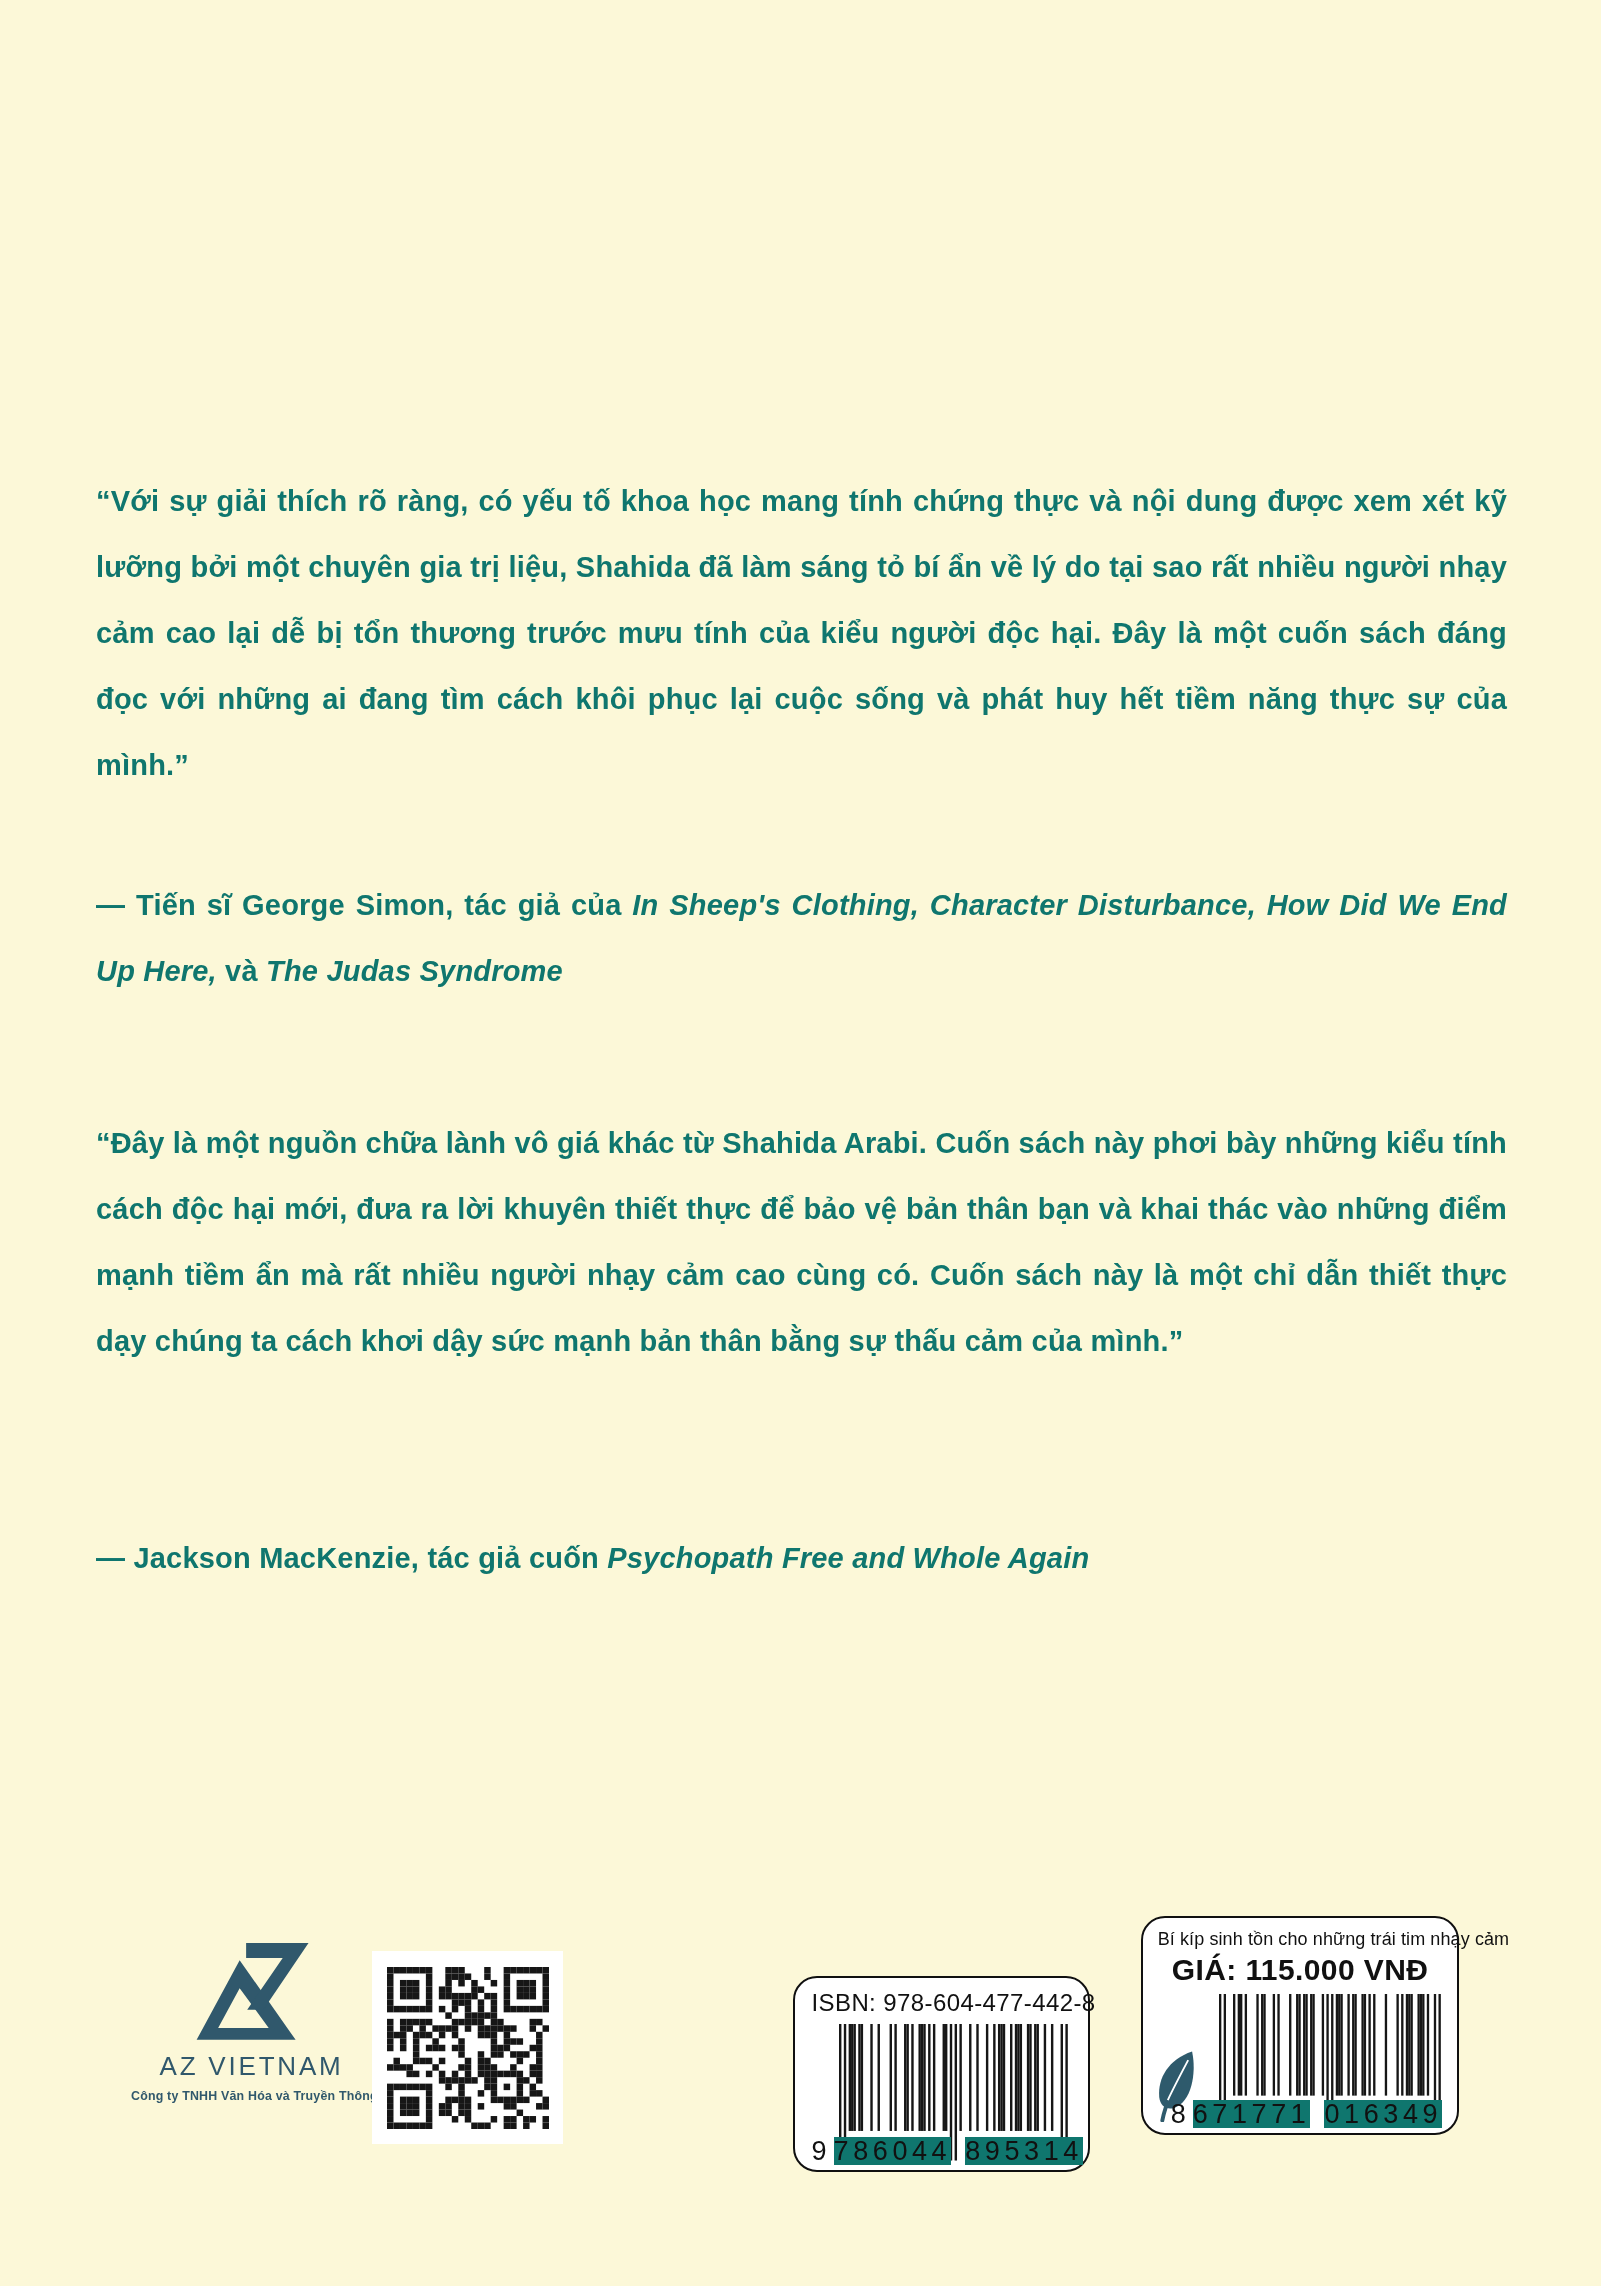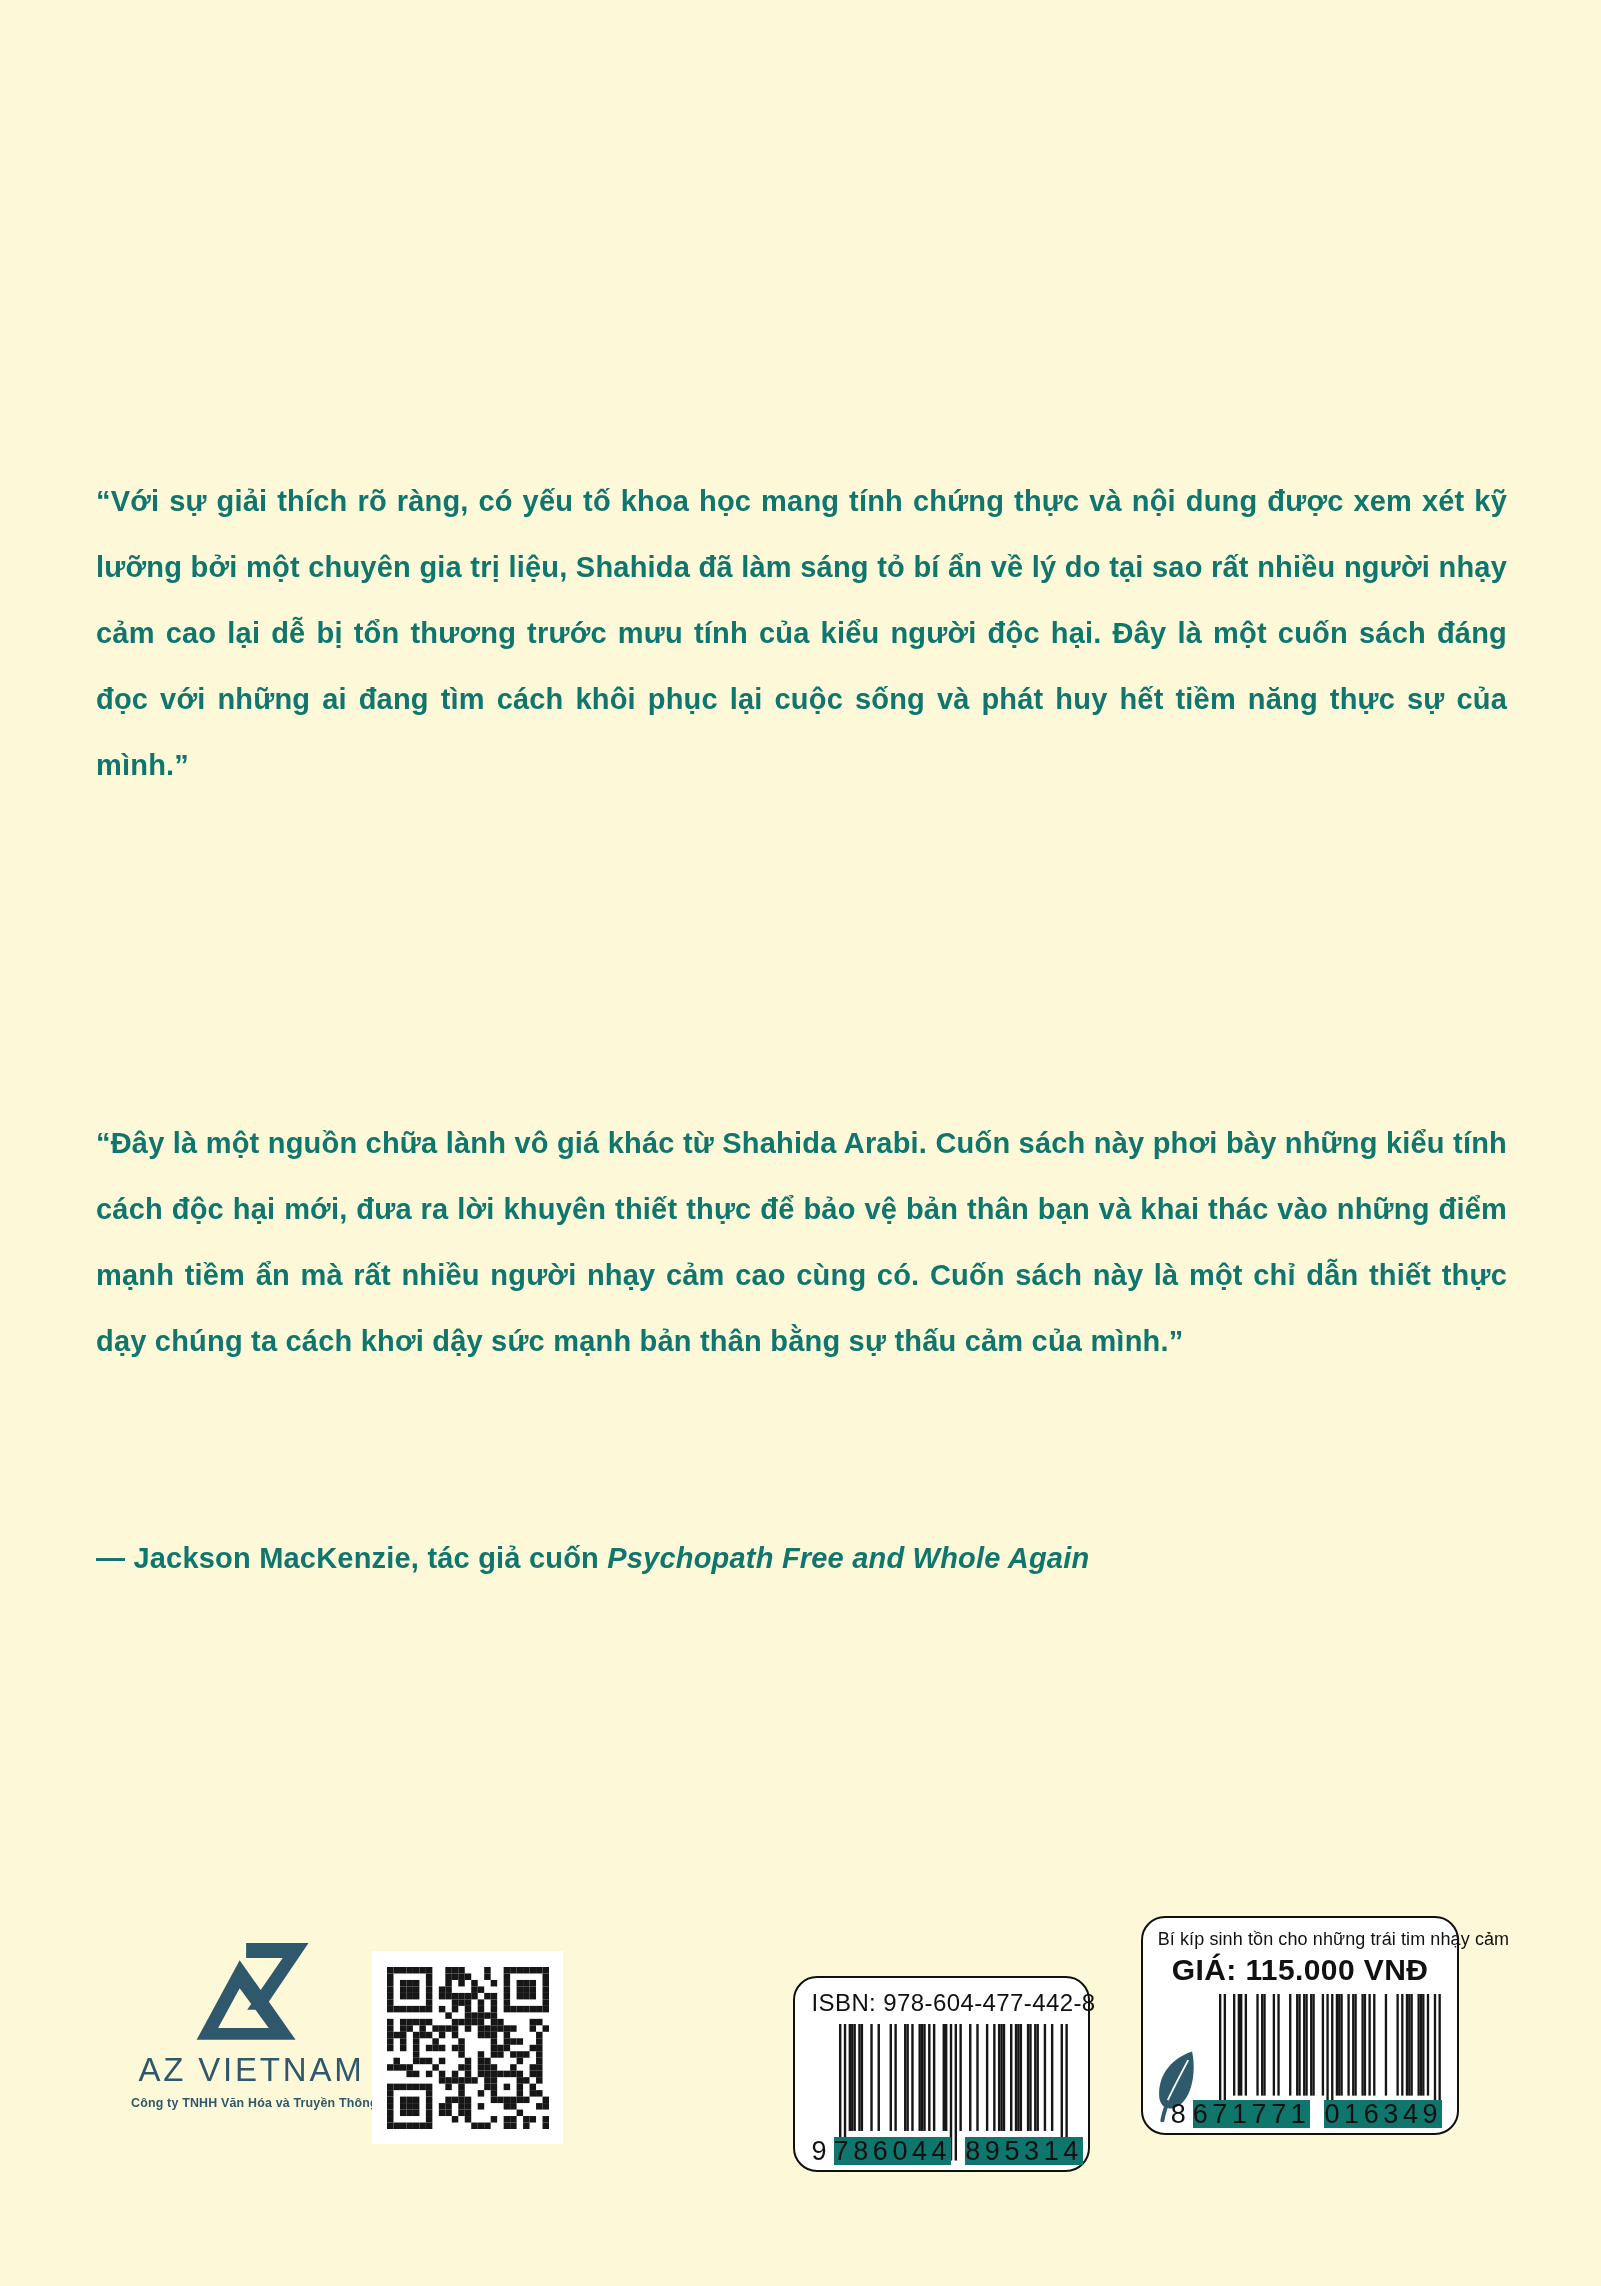--- a/index.html
+++ b/index.html
@@ -15,21 +15,21 @@
   }
   #q1{top:439px}
   #a1{top:843px}
   #q2{top:1081px}
   #a2{top:1496px}
   .attrib .it{font-style:italic;}
 
   
   .logo{position:absolute;left:131px;top:1943px;width:241px;text-align:center;color:#30586C;}
   .logo svg{width:127px;height:99px;display:block;margin:0 auto;}
-  .logo-name{font-size:33px;letter-spacing:2.8px;margin-top:9.2px;white-space:nowrap;}
+  .logo-name{font-size:26px;letter-spacing:2.8px;margin-top:9.2px;white-space:nowrap;}
   .logo-sub{font-size:12.4px;font-weight:700;letter-spacing:0.2px;margin-top:6.4px;white-space:nowrap;}
 
   
   .qr-box{position:absolute;left:372px;top:1951px;width:191px;height:193px;background:#ffffff;
     display:flex;align-items:center;justify-content:center;}
   .qr-box svg{width:162px;height:162px;}
 
   
   .label-box{position:absolute;background:#ffffff;border:2.8px solid #101010;border-radius:24px;
     box-sizing:border-box;color:#111;display:flex;flex-direction:column;}
@@ -53,20 +53,21 @@
   
   .leaf{position:absolute;left:-3.7px;bottom:1.8px;width:48px;height:72px;}
 </style>
 </head>
 <body>
 
 <div class="page">
 
   <p class="quote" id="q1">“Với sự giải thích rõ ràng, có yếu tố khoa học mang tính chứng thực và nội dung được xem xét kỹ lưỡng bởi một chuyên gia trị liệu, Shahida đã làm sáng tỏ bí ẩn về lý do tại sao rất nhiều người nhạy cảm cao lại dễ bị tổn thương trước mưu tính của kiểu người độc hại. Đây là một cuốn sách đáng đọc với những ai đang tìm cách khôi phục lại cuộc sống và phát huy hết tiềm năng thực sự của mình.”</p>
 
+  <p class="attrib" id="a1"><span>— Tiến sĩ George Simon, tác giả của </span><span class="it">In Sheep's Clothing, Character Disturbance, How Did We End Up Here,</span><span> và </span><span class="it">The Judas Syndrome</span></p>
 
   <p class="quote" id="q2">“Đây là một nguồn chữa lành vô giá khác từ Shahida Arabi. Cuốn sách này phơi bày những kiểu tính cách độc hại mới, đưa ra lời khuyên thiết thực để bảo vệ bản thân bạn và khai thác vào những điểm mạnh tiềm ẩn mà rất nhiều người nhạy cảm cao cùng có. Cuốn sách này là một chỉ dẫn thiết thực dạy chúng ta cách khơi dậy sức mạnh bản thân bằng sự thấu cảm của mình.”</p>
 
   <p class="attrib" id="a2"><span>— Jackson MacKenzie, tác giả cuốn </span><span class="it">Psychopath Free and Whole Again</span></p>
 
   <div class="logo">
     <svg viewBox="0 0 110 92" aria-hidden="true">
       <g fill="#30586C">
         <path d="M44,16 L4,90 L96,90 Z M44,42 L24,79 L71,79 Z" fill-rule="evenodd"></path>
         <path d="M50,0 L108,0 L66,62 L51,62 L84,14 L50,14 Z"></path>

